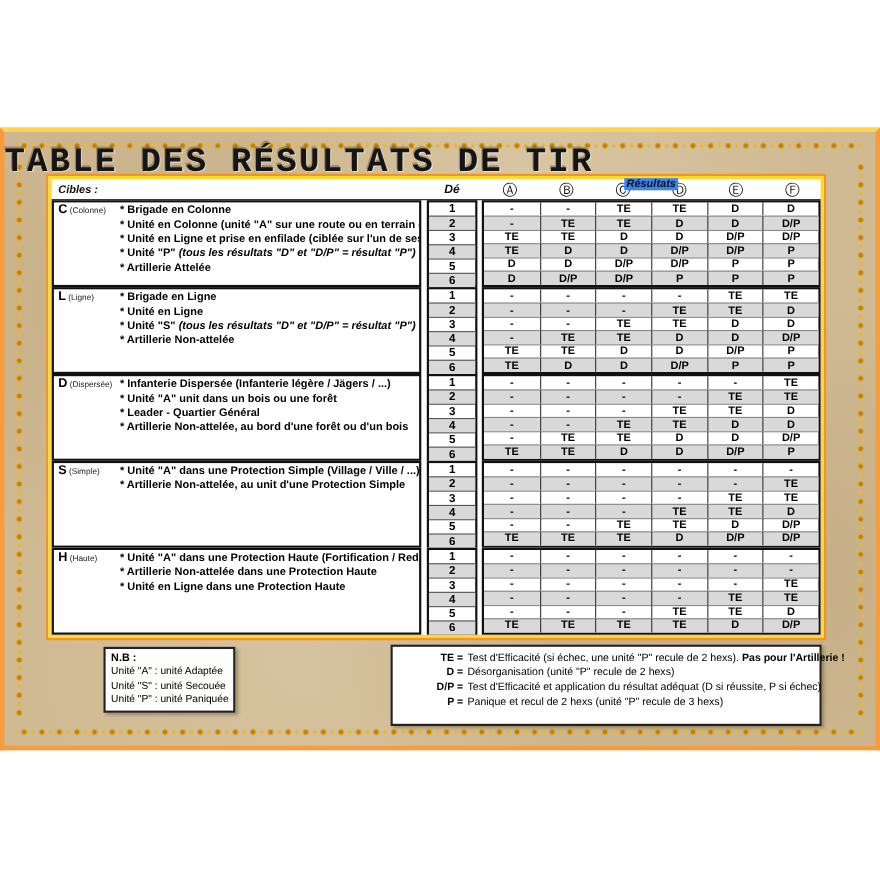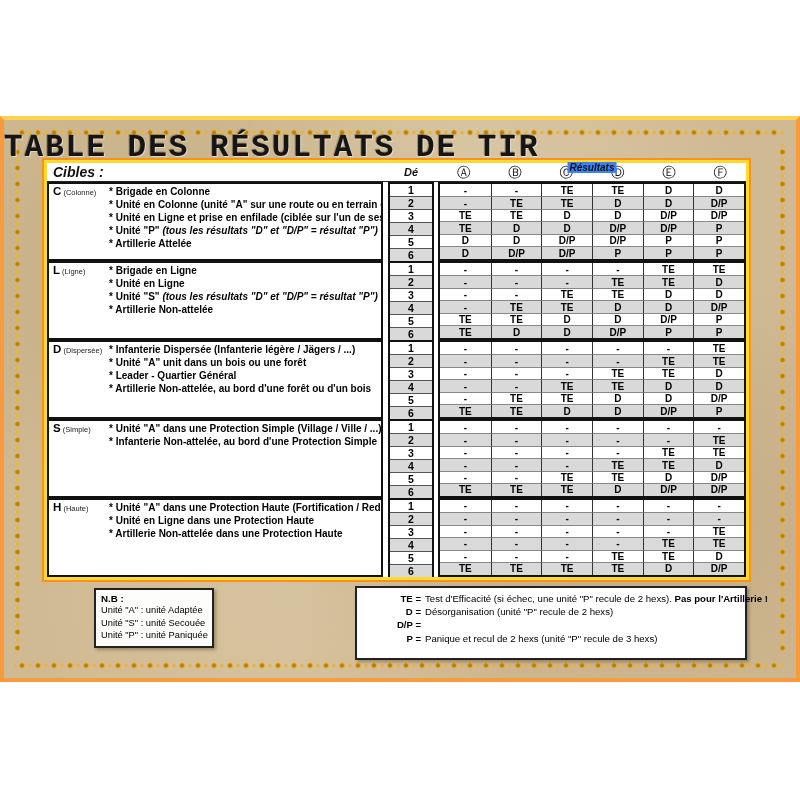--- a/index.html
+++ b/index.html
@@ -38,21 +38,21 @@
          letter-spacing:2px;color:#151515;
          text-shadow:1px 1px 0 rgba(255,255,255,.45), -1px -1px 0 rgba(0,0,0,.25);}
 
   
   .tbl{position:absolute;left:40px;top:40px;width:705px;
        background:#ffffff;border:3px solid #ffd92b;box-shadow:0 0 0 2px #f59222;}
   .grid-cols{display:grid;grid-template-columns:336px 5px 46px 4px 1fr;}
 
   .tbl-header{height:19px;position:relative;border-bottom:1px solid #222;}
   .cibles{grid-column:1;align-self:center;padding-left:6px;
-          font-weight:bold;font-style:italic;font-size:14px;color:#111;}
+          font-weight:bold;font-style:italic;font-size:10px;color:#111;}
   .de-label{grid-column:3;align-self:center;text-align:center;
             font-weight:bold;font-style:italic;font-size:11px;color:#111;}
   .res-head{grid-column:5;position:relative;display:grid;
             grid-template-columns:repeat(6,1fr);align-items:end;}
   .letter{text-align:center;font-size:13.5px;line-height:17px;color:#111;}
   .res-word{position:absolute;left:50%;top:-1px;transform:translateX(-50%);
             font-weight:bold;font-style:italic;font-size:10px;color:#111;
             background:#3b82f6;padding:0 2px;}
 
   .section{grid-template-rows:repeat(6,13.17px);}
@@ -294,21 +294,21 @@
             <div class="res-cell alt bl bt">D</div>
             <div class="res-cell alt bl bt">D/P</div>
             <div class="res-cell alt bl bt">P</div>
           </div>
         </div>
         <div class="section grid-cols">
           <div class="desc-cell">
             <div class="code-wrap"><span class="code">S</span><span class="code-note"> (Simple)</span></div>
             <div class="lines">
               <div class="line"><span>* Unité "A" dans une Protection Simple (Village / Ville / ...)</span></div>
-              <div class="line"><span>* Infanterie Non-attelée, au bord d'une Protection Simple</span></div>
+              <div class="line"><span>* Artillerie Non-attelée, au unit d'une Protection Simple</span></div>
             </div>
           </div>
           <div class="de-col">
             <div class="de-cell">1</div>
             <div class="de-cell alt">2</div>
             <div class="de-cell">3</div>
             <div class="de-cell alt">4</div>
             <div class="de-cell">5</div>
             <div class="de-cell alt">6</div>
           </div>
@@ -349,22 +349,22 @@
             <div class="res-cell alt bl bt">D</div>
             <div class="res-cell alt bl bt">D/P</div>
             <div class="res-cell alt bl bt">D/P</div>
           </div>
         </div>
         <div class="section grid-cols">
           <div class="desc-cell">
             <div class="code-wrap"><span class="code">H</span><span class="code-note"> (Haute)</span></div>
             <div class="lines">
               <div class="line"><span>* Unité "A" dans une Protection Haute (Fortification / Redoute / ...)</span></div>
+              <div class="line"><span>* Artillerie Non-attelée dans une Protection Haute</span></div>
               <div class="line"><span>* Unité en Ligne dans une Protection Haute</span></div>
-              <div class="line"><span>* Artillerie Non-attelée dans une Protection Haute</span></div>
             </div>
           </div>
           <div class="de-col">
             <div class="de-cell">1</div>
             <div class="de-cell alt">2</div>
             <div class="de-cell">3</div>
             <div class="de-cell alt">4</div>
             <div class="de-cell">5</div>
             <div class="de-cell alt">6</div>
           </div>
@@ -424,20 +424,21 @@
         <div class="legend-row">
           <div class="legend-key">TE =</div>
           <div class="legend-text"><span>Test d'Efficacité   (si échec, une unité "P" recule de 2 hexs). </span><span class="legend-bold">Pas pour l'Artillerie !</span></div>
         </div>
         <div class="legend-row">
           <div class="legend-key">D =</div>
           <div class="legend-text"><span>Désorganisation   (unité "P" recule de 2 hexs)</span></div>
         </div>
         <div class="legend-row">
           <div class="legend-key">D/P =</div>
+          <div class="legend-text"><span>Test d'Efficacité et application du résultat adéquat  (D si réussite, P si échec)</span></div>
         </div>
         <div class="legend-row">
           <div class="legend-key">P =</div>
           <div class="legend-text"><span>Panique et recul de 2 hexs   (unité "P" recule de 3 hexs)</span></div>
         </div>
       </div>
   </div>
 </div>
 
 </body></html>

